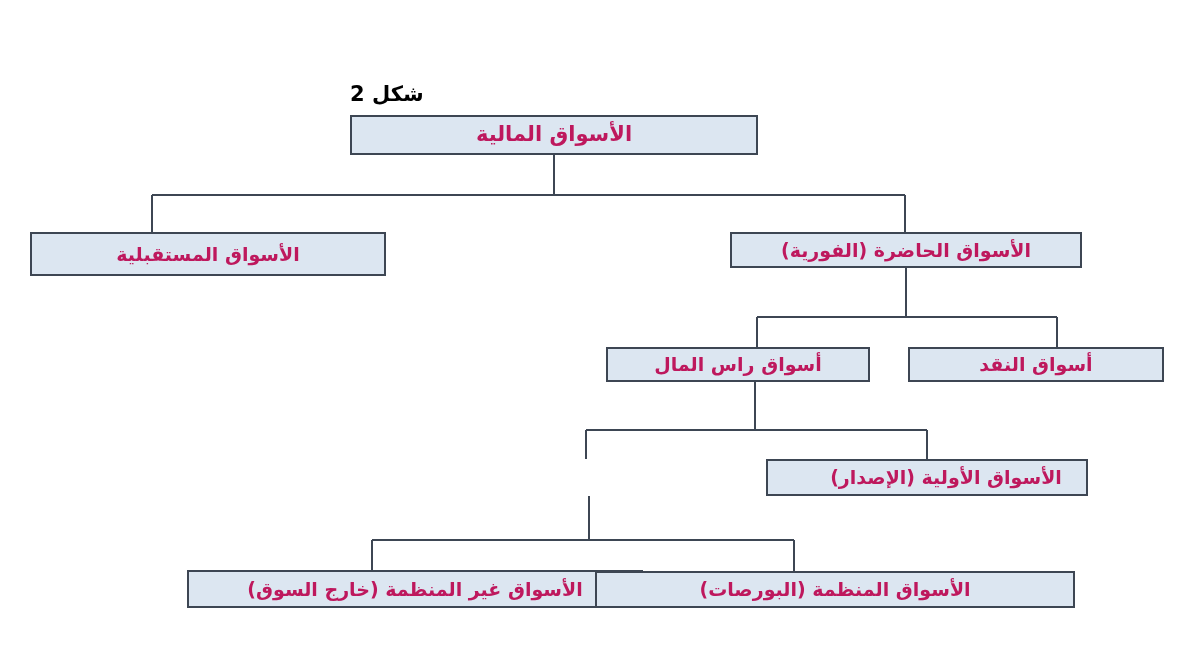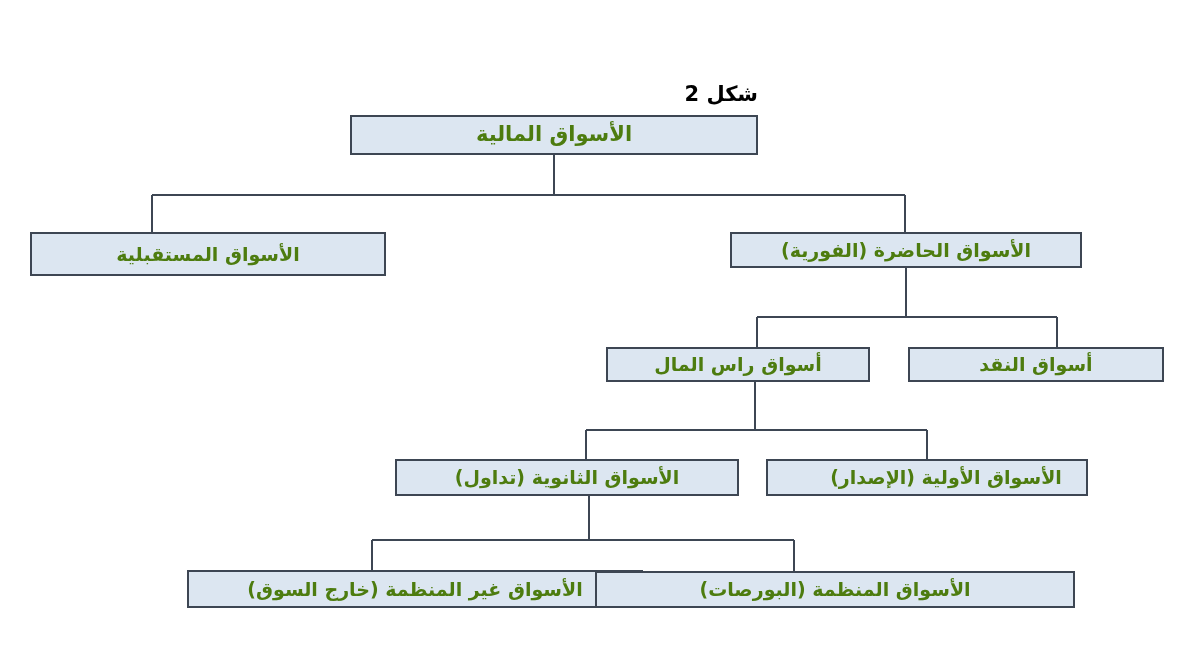--- a/index.html
+++ b/index.html
@@ -22,38 +22,38 @@
     direction: rtl;
     font-size: 22px;
     color: #111111;
     white-space: nowrap;
   }
   .figure-label {
     position: absolute;
     top: 82px;
     left: 350px;
     width: 408px;
-    text-align: right;
+    text-align: left;
     direction: rtl;
     font-weight: bold;
     font-size: 21px;
     color: #000000;
   }
   .node {
     position: absolute;
     box-sizing: border-box;
     background: #dce6f1;
     border: 2px solid #3d4653;
     display: flex;
     align-items: center;
     justify-content: center;
     direction: rtl;
     font-weight: bold;
     font-size: 19px;
-    color: #4d7c0f;
+    color: #be185d;
     text-align: center;
     line-height: 1.1;
     white-space: nowrap;
   }
   .node-root      { left: 350px; top: 115px; width: 408px; height: 40px; font-size: 21px; }
   .node-futures   { left:  30px; top: 232px; width: 356px; height: 44px; }
   .node-spot      { left: 730px; top: 232px; width: 352px; height: 36px; }
   .node-capital   { left: 606px; top: 347px; width: 264px; height: 35px; }
   .node-money     { left: 908px; top: 347px; width: 256px; height: 35px; }
   .node-secondary { left: 395px; top: 459px; width: 344px; height: 37px; }
@@ -108,21 +108,20 @@
   <div class="node node-root">الأسواق المالية</div>
 
   <div class="node node-futures">الأسواق المستقبلية</div>
 
   <div class="node node-spot">الأسواق الحاضرة (الفورية)</div>
 
   <div class="node node-capital">أسواق راس المال</div>
 
   <div class="node node-money">أسواق النقد</div>
 
-  <div class="node node-secondary">الأسواق الثانوية (تداول)</div>
 
   <div class="node node-primary">الأسواق الأولية (الإصدار)</div>
 
   <div class="node node-otc">الأسواق غير المنظمة (خارج السوق)</div>
 
   <div class="node node-organized">الأسواق المنظمة (البورصات)</div>
 
 </div>
 
 </body></html>

